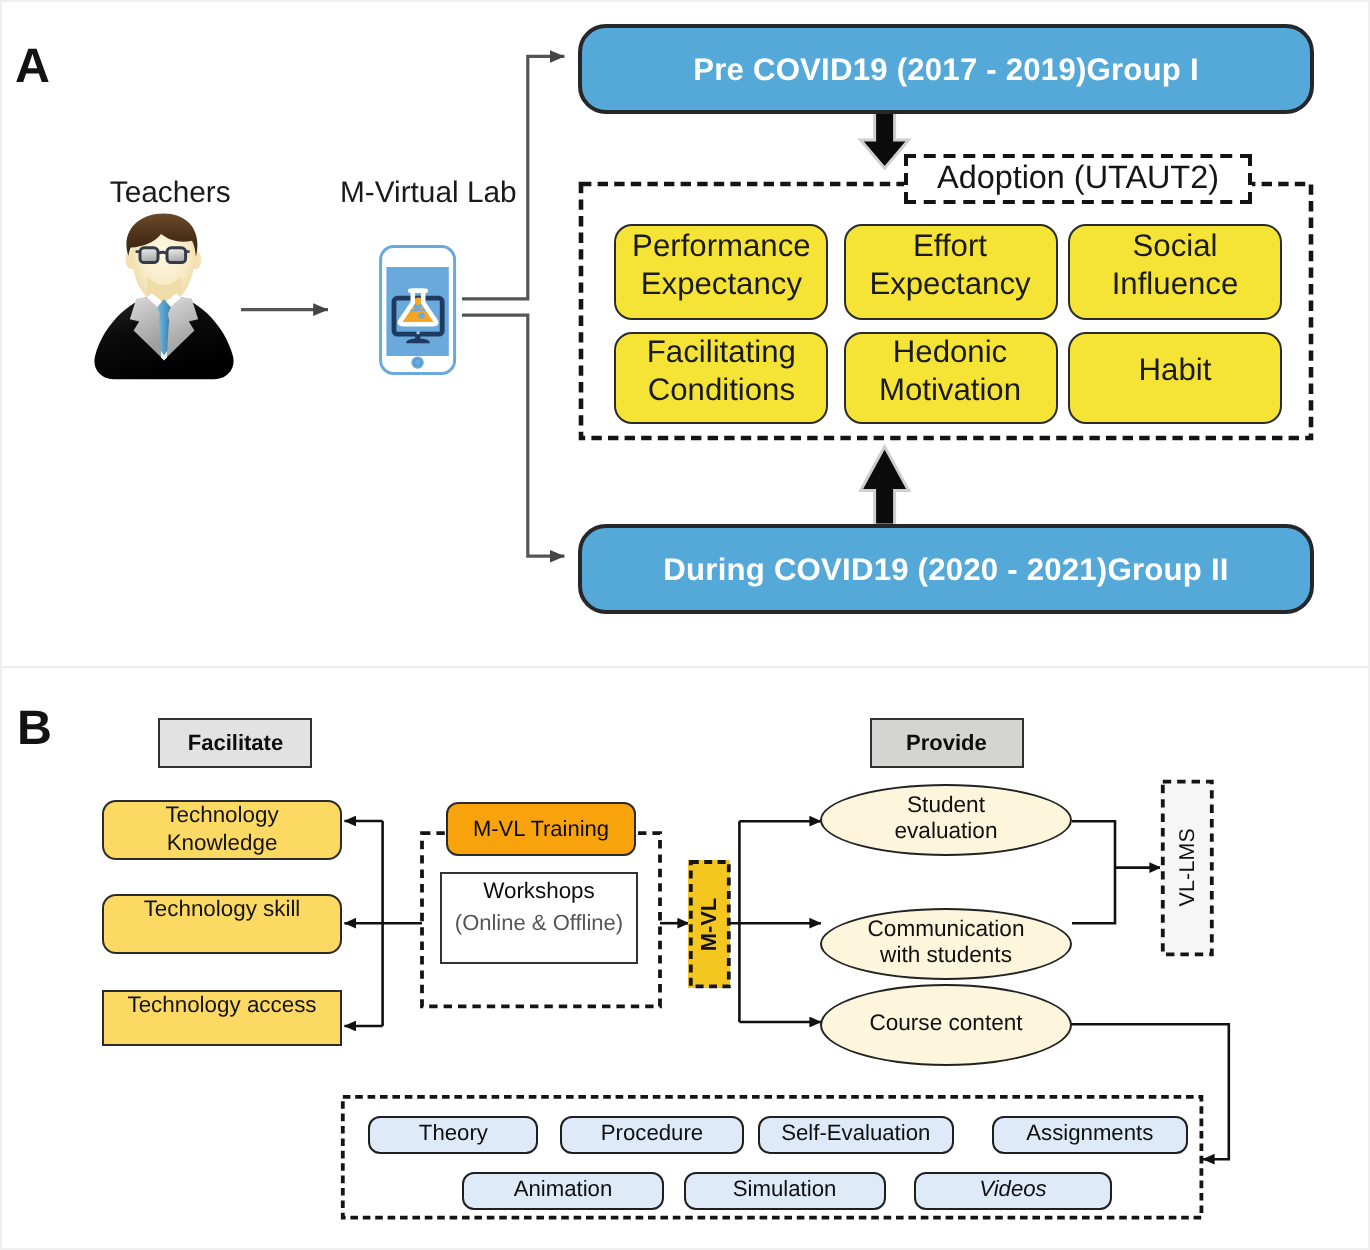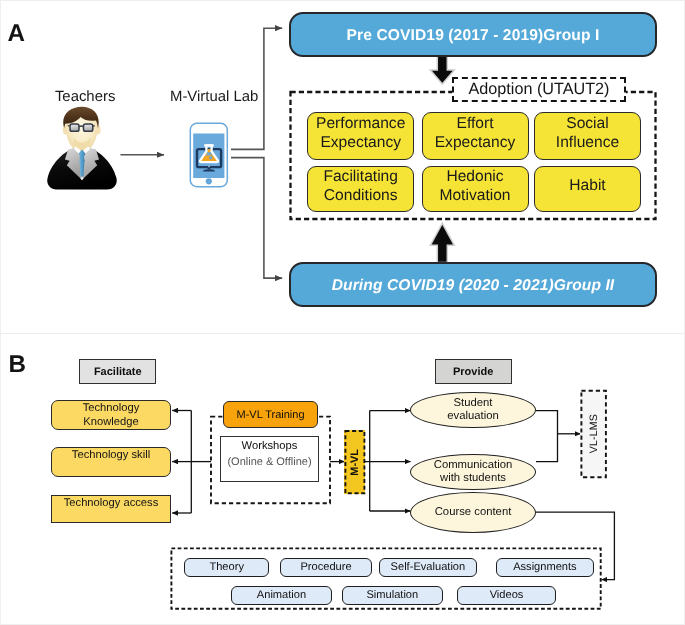--- a/index.html
+++ b/index.html
@@ -107,21 +107,21 @@
     <rect x="210" y="415.6" width="119" height="86.6" fill="none" stroke="#141414" stroke-width="1.9" stroke-dasharray="4.2 3.0"></rect>
   </svg>
 
   <div class="plabel" style="left:6.5px;top:20.7px;">A</div>
   <div class="plabel" style="left:7.5px;top:352.4px;">B</div>
 
   <div class="bluebox" style="left:288px;top:11px;width:368px;height:45px;">
     <div>Pre COVID19 (2017 - 2019)</div>
     <div>Group I</div>
   </div>
-  <div class="bluebox" style="left:288px;top:261px;width:368px;height:45px;font-style:italic;">
+  <div class="bluebox" style="left:288px;top:261px;width:368px;height:45px;">
     <div>During COVID19 (2020 - 2021)</div>
     <div>Group II</div>
   </div>
 
   <div class="adoption-box" style="left:451px;top:76px;width:174px;height:25px;">
     <span>Adoption (UTAUT2)</span>
   </div>
 
   <div class="ybox" style="left:306.2px;top:110.7px;width:107px;height:48.2px;">
     <div>Performance</div>
@@ -298,21 +298,21 @@
     </div>
   <div class="actbox" style="left:495px;top:556.8px;width:97.8px;height:19.4px;">
       <span>Assignments</span>
     </div>
   <div class="actbox" style="left:229.6px;top:584.6px;width:101.8px;height:19.8px;">
       <span>Animation</span>
     </div>
   <div class="actbox" style="left:341px;top:584.6px;width:100.6px;height:19.8px;">
       <span>Simulation</span>
     </div>
-  <div class="actbox" style="left:456px;top:584.6px;width:99.0px;height:19.8px;">
+  <div class="actbox" style="left:456px;top:584.6px;width:99.0px;height:19.8px;font-style:italic;">
       <span>Videos</span>
     </div>
 
   <svg class="abs" id="dashes" width="685" height="625" style="left:0;top:0;pointer-events:none;">
     <rect x="170.4" y="547.4" width="429.3" height="60.4" fill="none" stroke="#141414" stroke-width="1.9" stroke-dasharray="3.8 2.4"></rect>
     <rect x="580.4" y="389.8" width="24.5" height="86.4" fill="none" stroke="#141414" stroke-width="1.9" stroke-dasharray="4.2 3.0"></rect>
     <rect x="344.4" y="430" width="19.0" height="62.2" fill="none" stroke="#141414" stroke-width="1.9" stroke-dasharray="4.0 2.7"></rect>
   </svg>
 
 </div>

